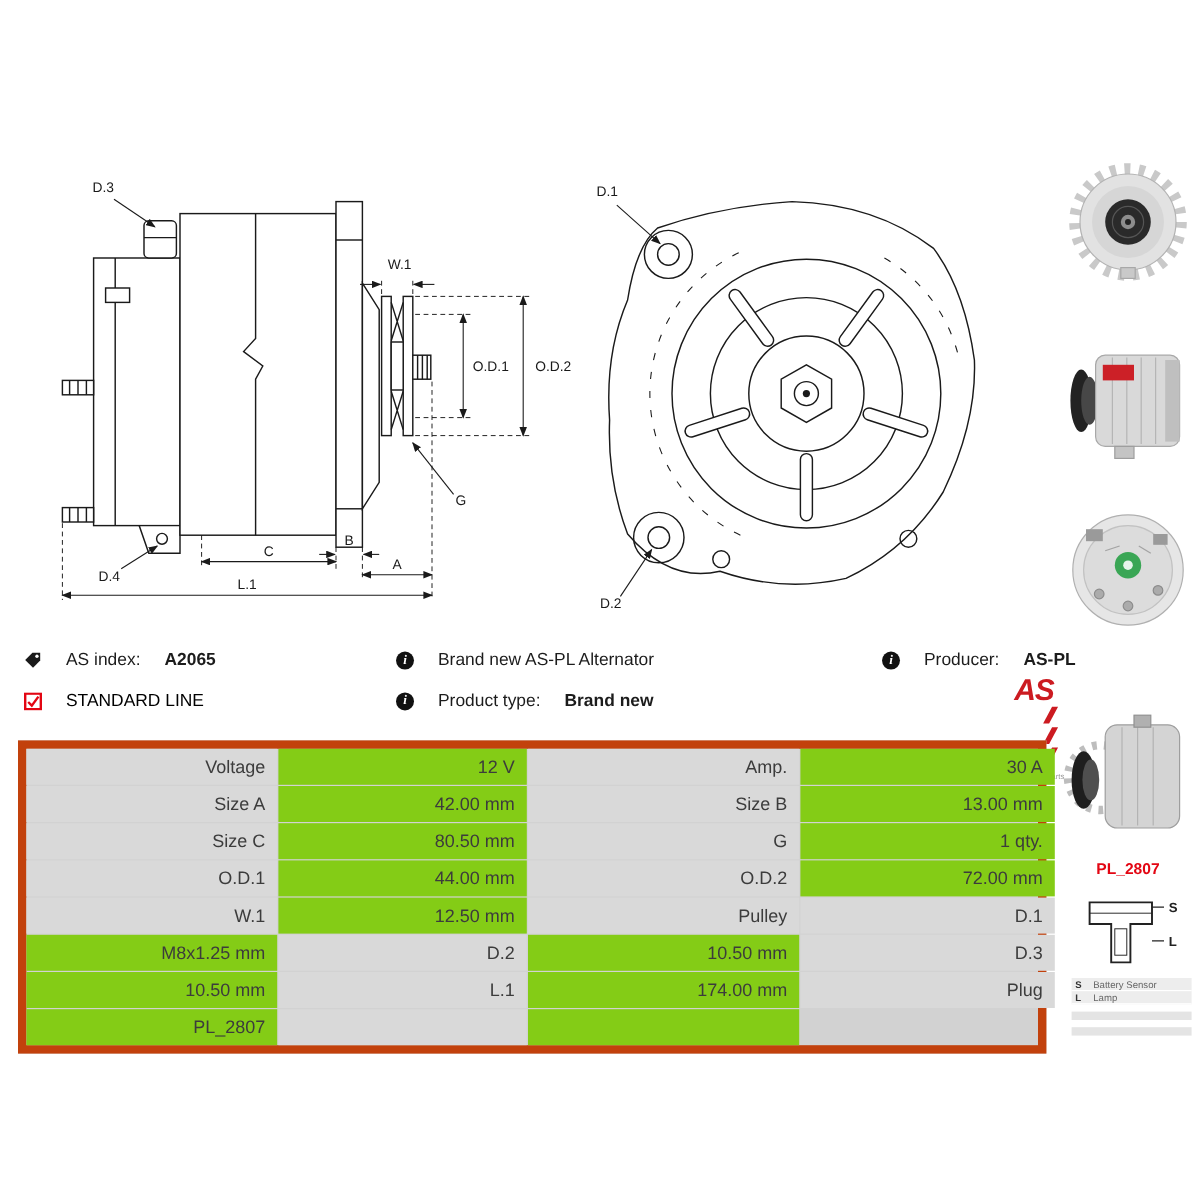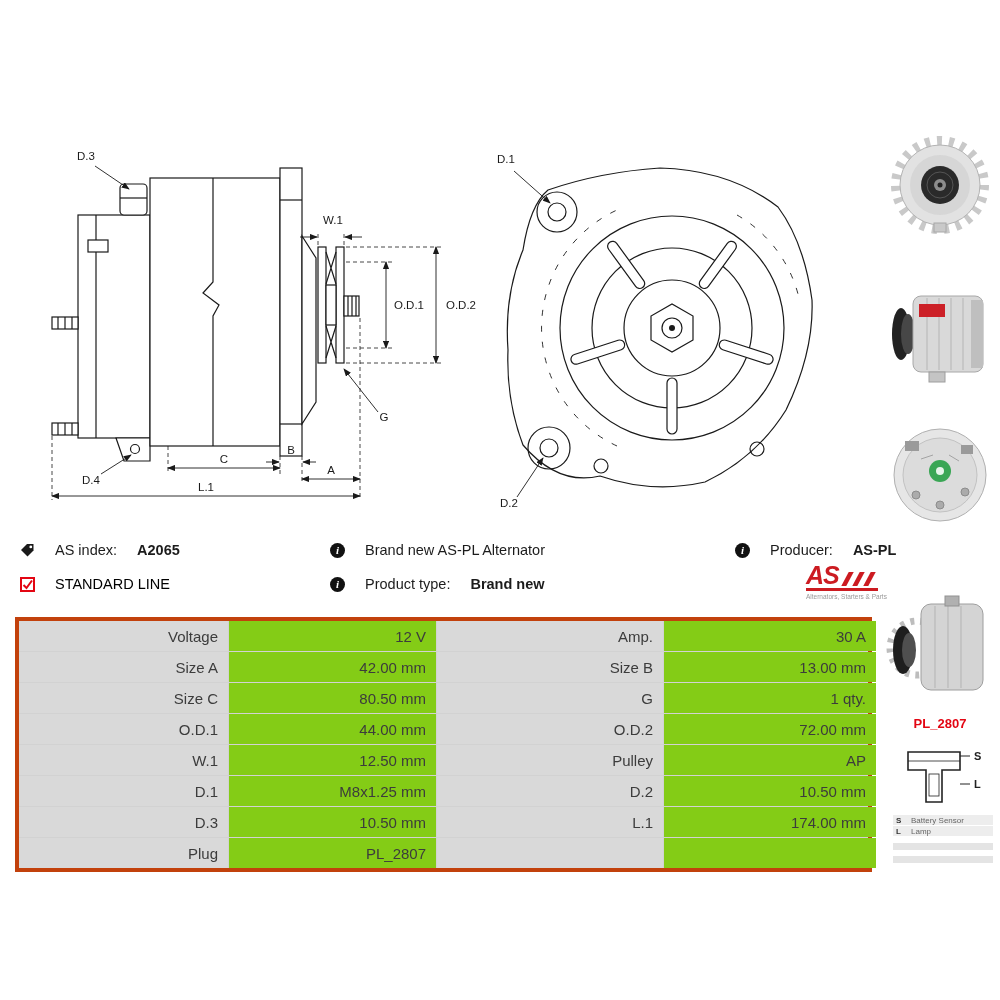--- a/index.html
+++ b/index.html
@@ -11,35 +11,35 @@
   .ln { stroke:#1a1a1a; stroke-width:1.2; fill:none; }
   .fig { stroke:#1a1a1a; stroke-width:1.2; fill:#ffffff; }
   .dml { stroke:#1a1a1a; stroke-width:0.9; fill:none; }
   .ext { stroke:#1a1a1a; stroke-width:0.8; fill:none; stroke-dasharray:4 3; }
   .info-row { position:absolute; display:flex; align-items:center; gap:20px; font-size:14.5px; color:#1c1c1c; }
   .ii { width:15px; height:15px; min-width:15px; border-radius:50%; background:#111; color:#fff;
         font-family:"Liberation Serif", serif; font-style:italic; font-weight:bold; font-size:11px;
         display:flex; align-items:center; justify-content:center; }
   .spec { position:absolute; left:15px; top:617px; width:857px; display:grid;
           grid-template-columns:209px 207px 226px 212px; grid-auto-rows:30px; gap:1px;
-          background:#d2d2d2; border:4px solid #c2410c; }
+          background:#d2d2d2; border:7px solid #c2410c; }
   .spec .c { display:flex; align-items:center; justify-content:flex-end; padding-right:10px;
              font-size:15px; color:#3c3c3c; overflow:hidden; }
   .spec .lbl { background:#d9d9d9; }
   .spec .val { background:#84cc16; }
   .photo { position:absolute; left:882px; width:116px; display:flex; justify-content:center; }
   .plug-code { position:absolute; left:882px; top:716px; width:116px; text-align:center;
                font-weight:bold; font-size:13px; color:#e30613; }
   .legend { position:absolute; left:893px; top:815px; width:100px; font-size:8px; }
   .legend .lr { display:flex; align-items:center; gap:5px; background:#ededed; border-bottom:1px solid #fff;
                 height:11px; padding-left:3px; color:#666; }
   .legend .lr b { color:#333; width:10px; }
   .legend .bar { height:7px; background:#e4e4e4; margin-top:6px; }
   .logo { position:absolute; left:806px; top:565px; width:72px; }
-  .logo .row1 { display:flex; align-items:flex-end; gap:3px; }
+  .logo .row1 { display:flex; align-items:flex-end; gap:3px;flex-direction:column; }
   .logo .as { font-style:italic; font-weight:bold; font-size:25px; line-height:21px;
               color:#cc1b21; letter-spacing:-1px; }
   .logo .stripe { display:inline-block; width:5px; height:14px; background:#cc1b21;
                   transform:skewX(-28deg); margin-left:3px; }
   .logo .bar { height:3px; background:#cc1b21; margin-top:2px; }
   .logo .tag { font-size:6.5px; color:#999; margin-top:2px; white-space:nowrap; }
   .red-bold { color:#000000; font-weight:normal; }
 </style>
 </head>
 <body>
@@ -308,21 +308,20 @@
   <div class="c val">1 qty.</div>
 
   <div class="c lbl">O.D.1</div>
   <div class="c val">44.00 mm</div>
   <div class="c lbl">O.D.2</div>
   <div class="c val">72.00 mm</div>
 
   <div class="c lbl">W.1</div>
   <div class="c val">12.50 mm</div>
   <div class="c lbl">Pulley</div>
-  <div class="c val">AP</div>
 
   <div class="c lbl">D.1</div>
   <div class="c val">M8x1.25 mm</div>
   <div class="c lbl">D.2</div>
   <div class="c val">10.50 mm</div>
 
   <div class="c lbl">D.3</div>
   <div class="c val">10.50 mm</div>
   <div class="c lbl">L.1</div>
   <div class="c val">174.00 mm</div>

